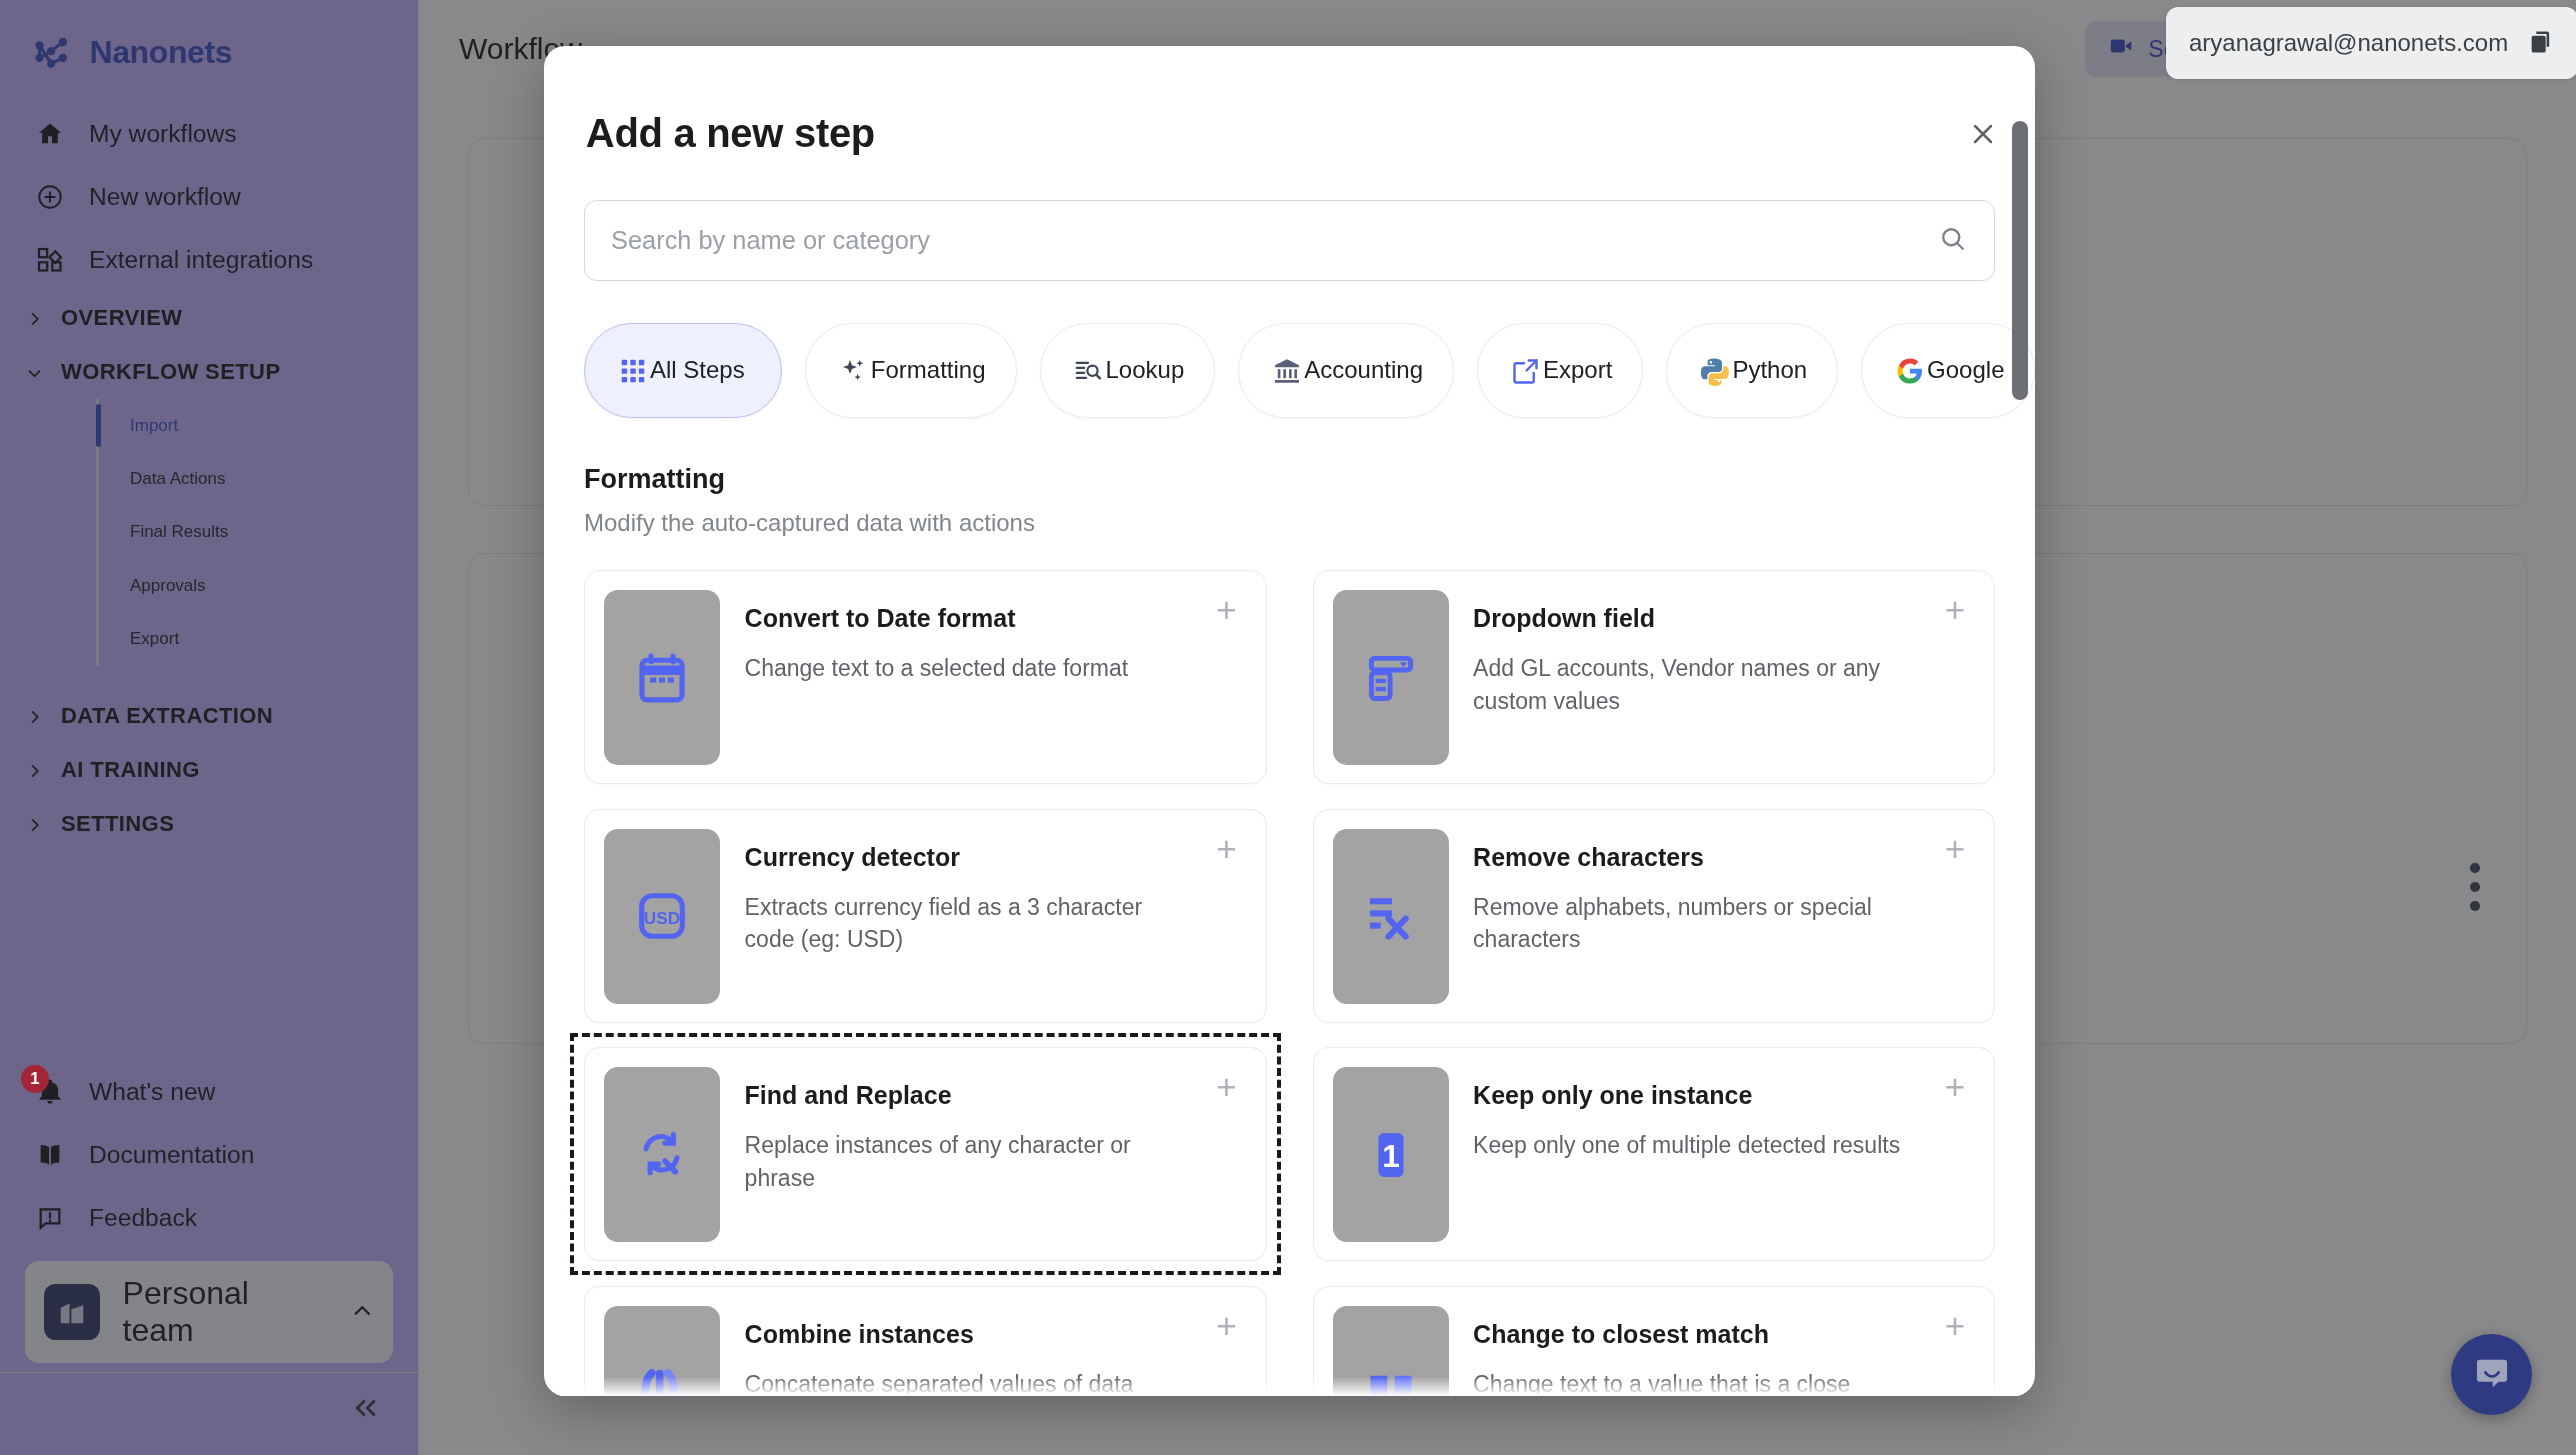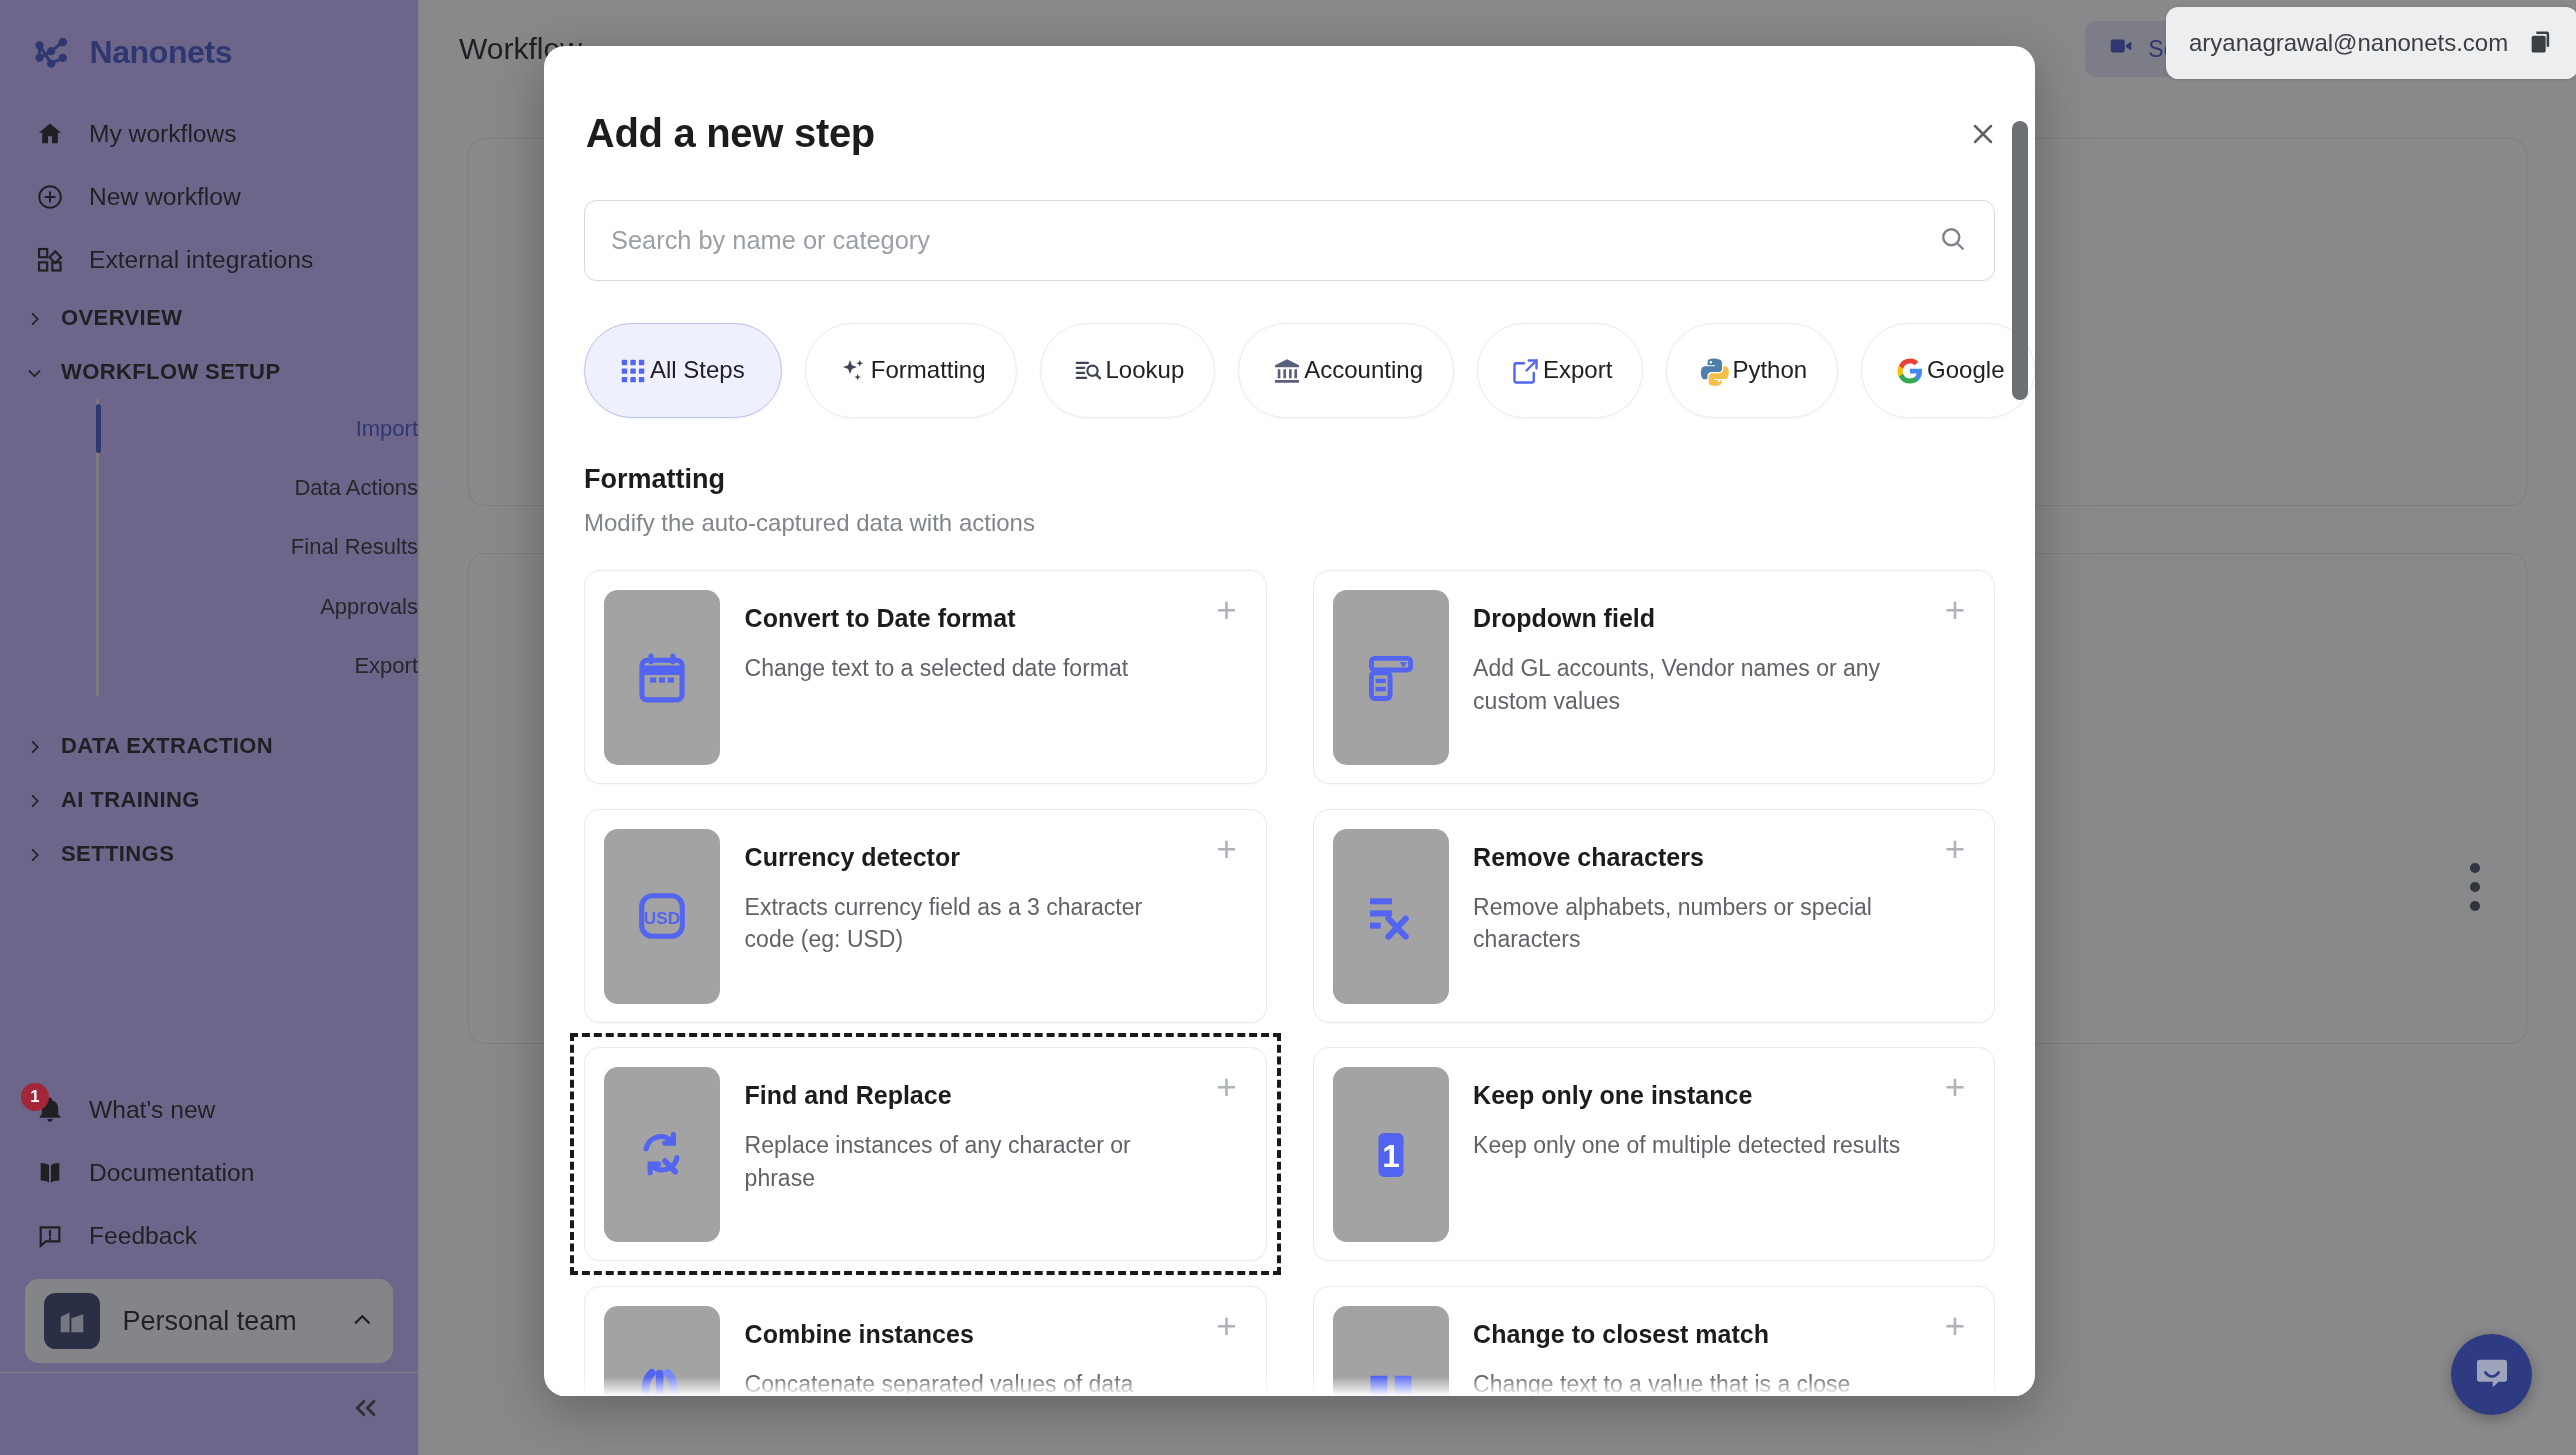--- a/index.html
+++ b/index.html
@@ -34,21 +34,21 @@
 
   .section-row {
     display:flex; align-items:center; gap:21px;
     padding: 14px 0 14px 61px; font-size:22px; font-weight:600;
     color:#202124; letter-spacing:0.4px; position:relative;
   }
   .section-chevron { position:absolute; left:24.6px; top:50%; transform:translateY(-50%); width:19px; height:19px; }
 
   .sub-wrap { position:relative; padding-left: 98px; }
   .sub-rail { position:absolute; left:96px; top:0; bottom:0; width:2.6px; background:#dfe1e5; }
-  .sub-item { font-size:22px; color:#2b2f33; padding: 16.7px 0 16.7px 32px; position:relative;text-align:right; }
+  .sub-item { font-size:17px; color:#2b2f33; padding: 16.7px 0 16.7px 32px; position:relative; }
   .sub-item.active { color:#4152c8; font-weight:500; }
   .sub-item.active::before {
     content:""; position:absolute; left:-1.8px; top:5.3px; bottom:5.3px; width:4.4px;
     background:#4152c8; border-radius:2.6px;
   }
 
   .sidebar-spacer { flex:1 1 auto; }
 
   .bottom-nav { display:flex; flex-direction:column; padding-bottom: 8.8px; }
   .badge {
@@ -58,21 +58,21 @@
   }
 
   .team-card {
     margin: 12.3px 24.6px 0 24.6px; padding:14px 19px; border-radius:14px;
     background:#f5f6f8; display:flex; align-items:center; gap:23px;
   }
   .team-logo {
     width:56px; height:56px; border-radius:11.4px; background:#39406e;
     display:flex; align-items:center; justify-content:center; flex:0 0 56px;
   }
-  .team-name { font-size:27px; color:#1f2328; flex:1 1 auto; }
+  .team-name { font-size:32px; color:#1f2328; flex:1 1 auto; }
   .sidebar-footer {
     border-top:0.9px solid #e8eaed; height:74px; display:flex;
     align-items:center; justify-content:flex-end; padding-right:37px; margin-top:8.8px;
   }
 
   
   .main { flex:1 1 auto; position:relative; background:#ffffff; }
   .topbar { height:98px; display:flex; align-items:center; padding: 0 35px 0 40px; }
   .page-title { font-size:30px; font-weight:400; color:#202124; }
   .topbar-right { margin-left:auto; display:flex; align-items:center; gap:16px; }

